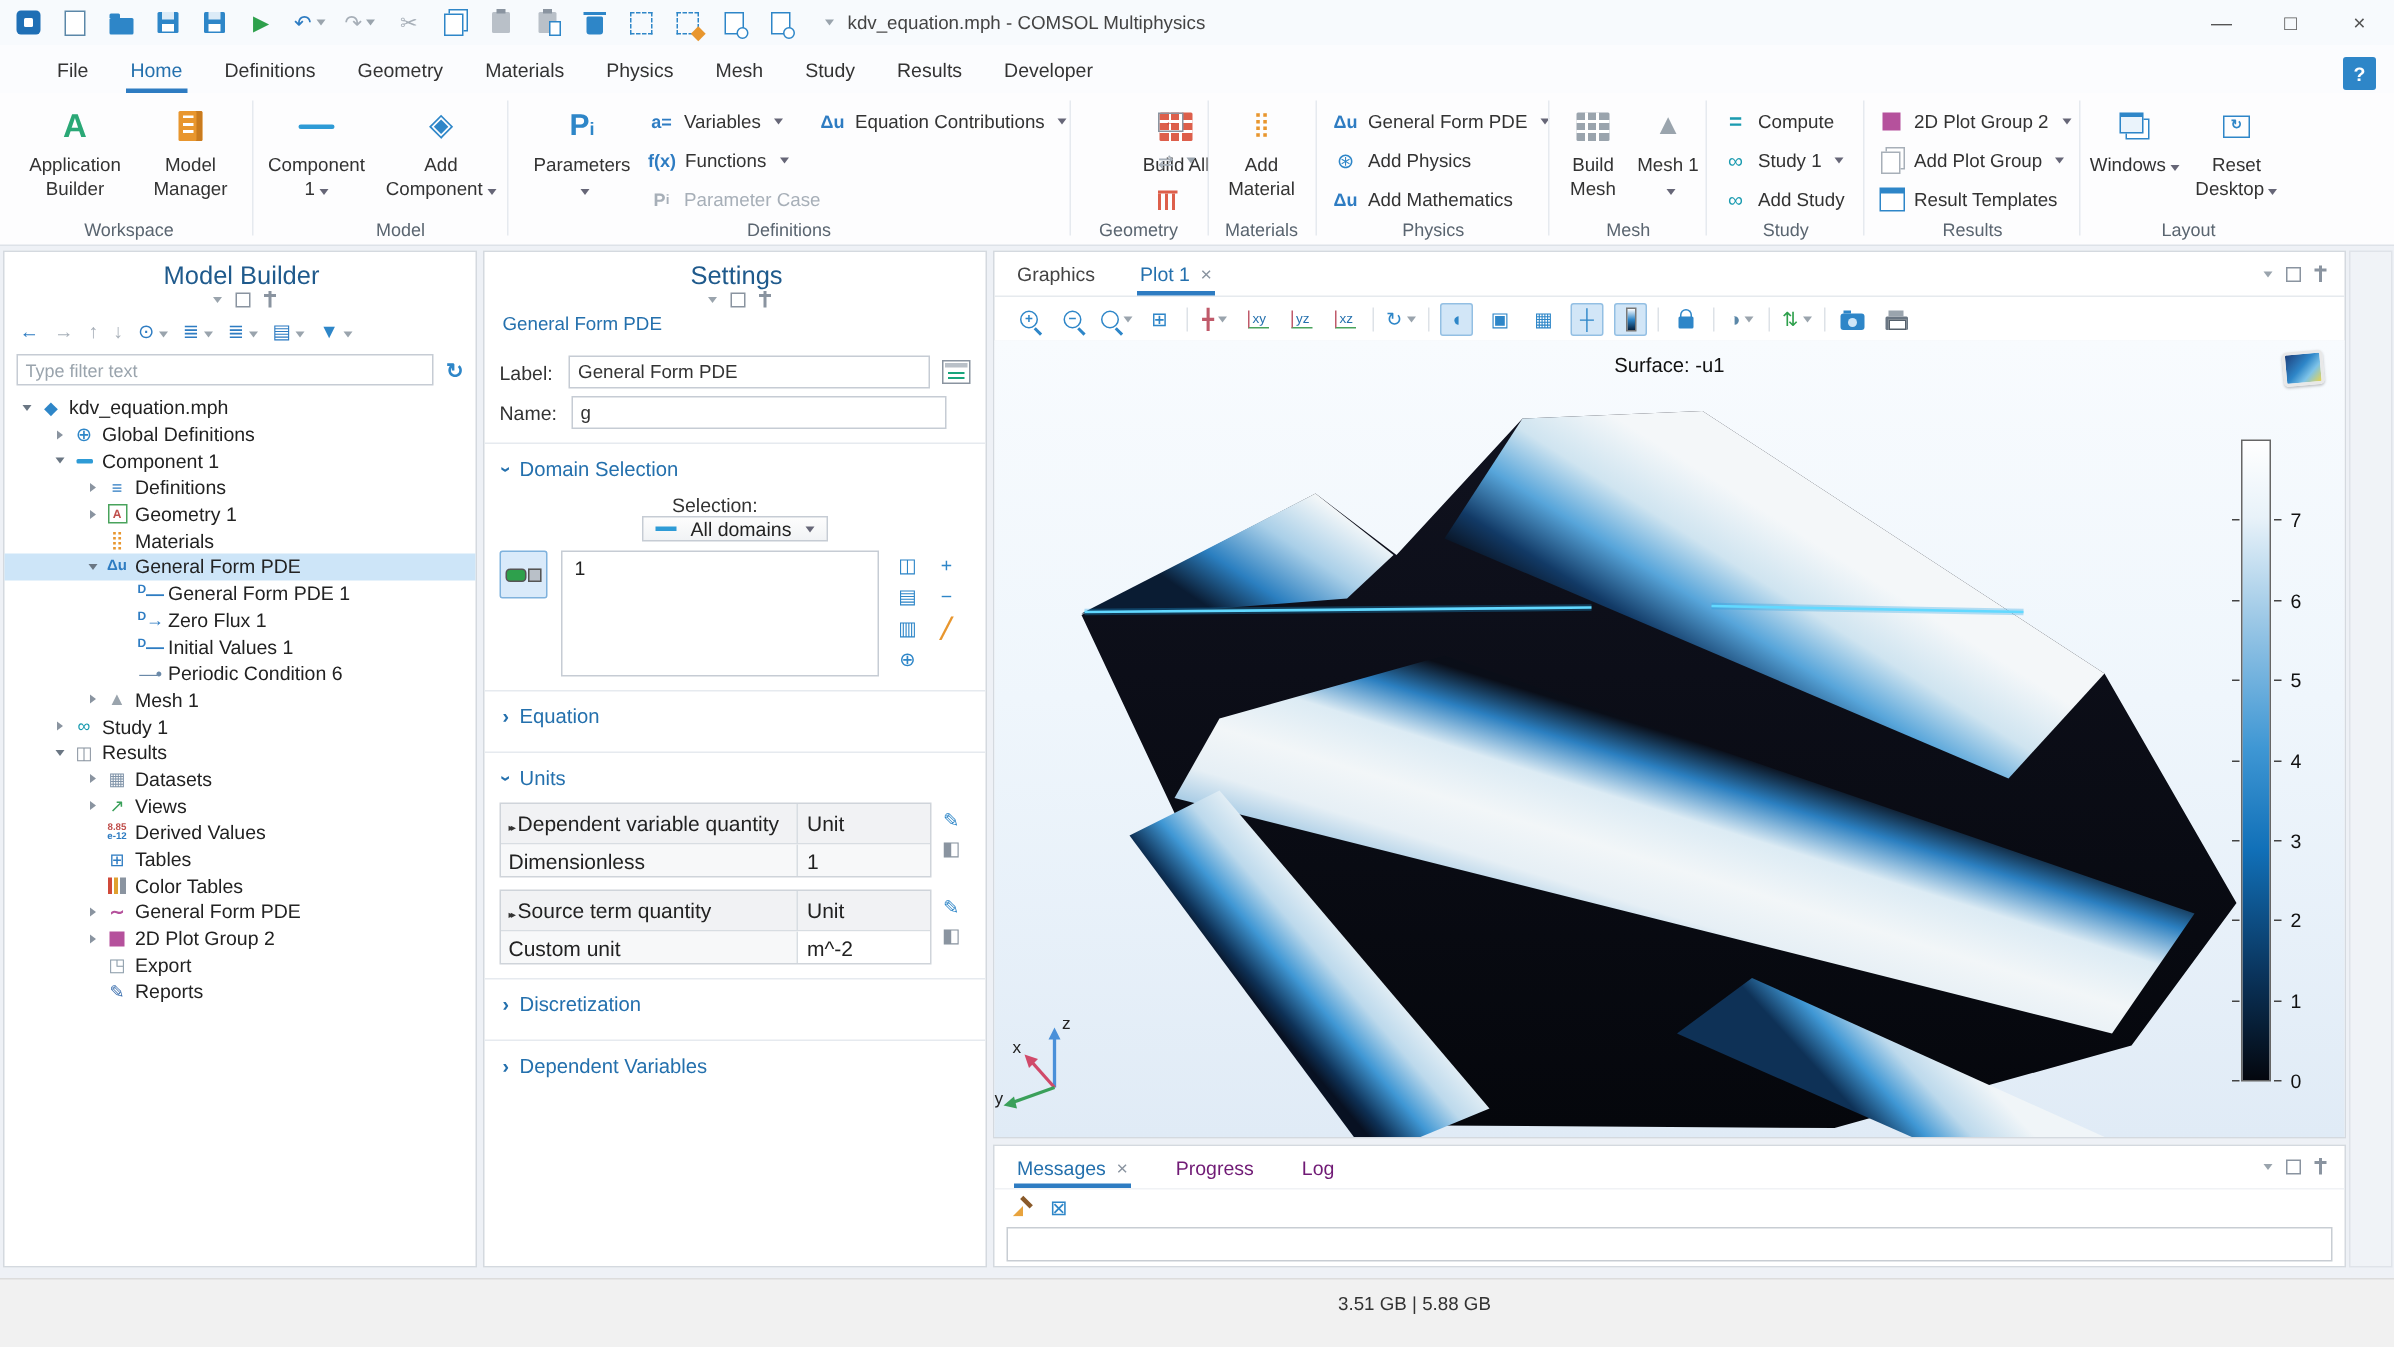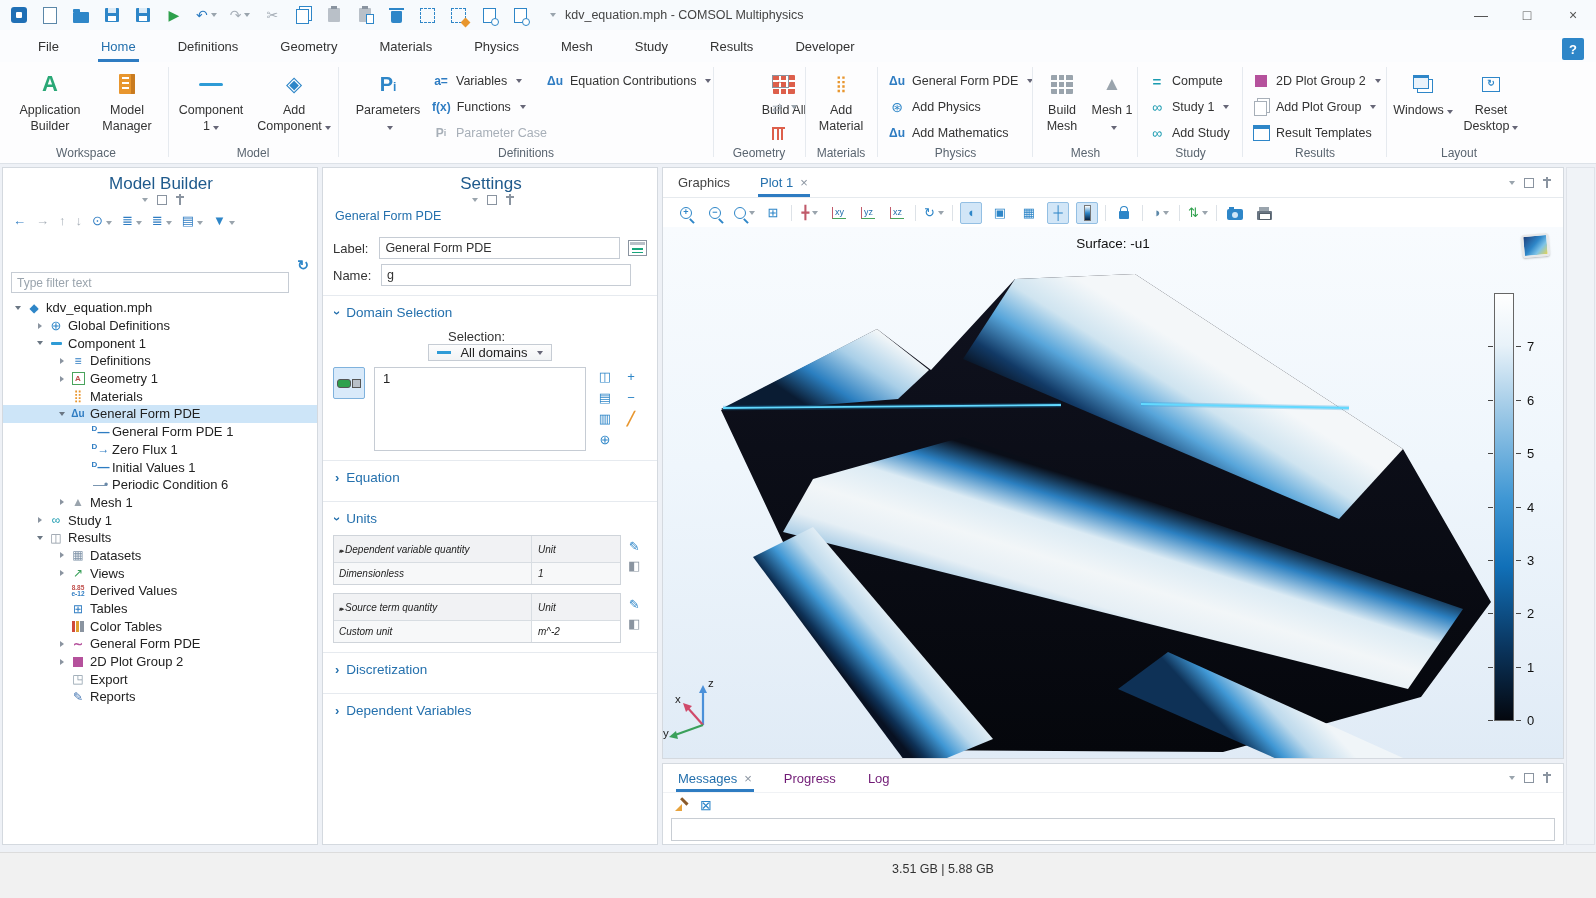--- a/index.html
+++ b/index.html
@@ -9,21 +9,21 @@
   .titlebar{position:absolute;left:0;top:0;right:0;height:30px;background:#f7fafd;display:flex;align-items:center;}
   .qat{display:flex;align-items:center;gap:13px;padding-left:10px;}
   .qi{height:20px;min-width:18px;display:inline-flex;align-items:center;justify-content:center;font-size:14px;color:#2e7cc2;}
   .qi.gray{color:#a7afb8;}
   .title-text{position:absolute;left:565px;top:0;height:30px;display:flex;align-items:center;font-size:12.5px;color:#444;}
   .winctl{position:absolute;right:0;top:0;height:30px;display:flex;}
   .winctl .wbtn{width:46px;height:30px;display:flex;align-items:center;justify-content:center;color:#555;font-size:14px;}
   .cv{width:0;height:0;border-left:3.5px solid transparent;border-right:3.5px solid transparent;border-top:4px solid #667;display:inline-block;margin-left:3px;}
   .cv.lt{border-top-color:#9aa4ad;}
   
-  .menubar{position:absolute;left:0;top:30px;right:0;height:32px;background:#fbfcfe;display:flex;align-items:center;padding-left:24px;gap:14px;}
+  .menubar{position:absolute;left:0;top:30px;right:0;height:32px;background:#fbfcfe;display:flex;align-items:center;padding-left:24px;}
   .menu-item{padding:0 14px;height:32px;display:flex;align-items:center;color:#333;position:relative;}
   .menu-item.active{color:#2470ad;}
   .menu-item.active::after{content:"";position:absolute;left:11px;right:11px;bottom:0;height:3px;background:#2e7cc2;}
   .help-btn{position:absolute;right:12px;top:38px;width:22px;height:22px;background:#2e86c8;color:#fff;display:flex;align-items:center;justify-content:center;border-radius:2px;font-weight:bold;font-size:13px;}
   
   .ribbon{position:absolute;left:0;top:62px;right:0;height:101px;background:#fdfdfe;border-bottom:1px solid #dde2e8;}
   .rsep{position:absolute;top:5px;width:1px;height:90px;background:#e6eaef;}
   .glabel{position:absolute;bottom:3px;text-align:center;font-size:12px;color:#5a6570;}
   .bigbtn{position:absolute;top:7px;text-align:center;font-size:12.5px;color:#333;line-height:1.25;}
   .bigbtn .bicon{height:30px;display:flex;align-items:center;justify-content:center;margin-bottom:4px;}
@@ -96,21 +96,21 @@
   .gfx-panel{left:662px;top:167px;width:902px;height:592px;}
   .msg-panel{left:662px;top:763px;width:902px;height:82px;overflow:hidden;}
   .right-strip{position:absolute;left:1566px;top:167px;width:29px;height:678px;background:#f0f3f7;border:1px solid #dfe3e9;box-sizing:border-box;}
   .phead{display:flex;align-items:center;justify-content:space-between;padding:6px 10px 2px 12px;flex-direction:column;}
   .ptitle{font-size:17px;color:#1f5a8c;}
   .pheadicons{display:flex;gap:9px;align-items:center;}
   
   .mb-tools{display:flex;align-items:center;gap:10px;padding:3px 10px;height:20px;color:#2e7cc2;font-size:13px;}
   .mb-tools .gray{color:#a7afb8;}
   .mb-filter{display:flex;align-items:center;gap:8px;padding:3px 8px;}
-  .mb-filter input{flex:1;height:19px;border:1px solid #c6ccd4;font-size:12px;padding:0 5px;color:#333;font-family:"Liberation Sans",sans-serif;margin-top:36px;}
+  .mb-filter input{flex:1;height:19px;border:1px solid #c6ccd4;font-size:12px;padding:0 5px;color:#333;font-family:"Liberation Sans",sans-serif;}
   .mb-filter input::placeholder{color:#9aa4ad;}
   .refresh{color:#2e86c8;font-size:14px;font-weight:bold;}
   .tree{margin-top:3px;}
   .trow{height:17.7px;display:flex;align-items:center;font-size:13px;}
   .trow.selected{background:#cde5f8;}
   .exp{width:14px;display:inline-flex;justify-content:center;align-items:center;flex:none;}
   .exp.right::before{content:"";border-left:4px solid #8a94a0;border-top:3.5px solid transparent;border-bottom:3.5px solid transparent;}
   .exp.down::before{content:"";border-top:4px solid #6a7683;border-left:3.5px solid transparent;border-right:3.5px solid transparent;}
   .ticon{width:18px;display:inline-flex;justify-content:center;align-items:center;margin-right:3px;flex:none;font-size:12px;}
   .ti-geo{width:11px;height:11px;border:1px solid #49a35c;color:#c0504d;font-size:8px;display:inline-flex;align-items:center;justify-content:center;font-weight:bold;}
@@ -138,21 +138,21 @@
   .dd-dash{width:14px;height:2.5px;background:#2e9bd6;}
   .dd-arrow{margin-left:auto;}
   .sel-area{display:flex;margin:4px 0 8px;}
   .toggle-btn{width:30px;height:30px;border:1px solid #7fb2dd;background:#d9eafa;border-radius:2px;display:flex;align-items:center;justify-content:center;margin-right:9px;gap:1px;}
   .tg-pill{width:12px;height:7px;background:#2ea04c;border-radius:3px;border:1px solid #555;}
   .tg-sq{width:7px;height:7px;background:#b9c0c8;border:1px solid #555;}
   .sel-list{width:212px;height:84px;border:1px solid #c6ccd4;background:#fff;padding:3px 8px;box-sizing:border-box;}
   .sel-icons{display:grid;grid-template-columns:20px 20px;gap:3px 6px;margin-left:9px;color:#2e86c8;font-size:13px;align-content:start;}
   .sel-icons span{display:inline-flex;justify-content:center;align-items:center;height:18px;}
   .units-wrap{display:flex;margin:2px 0 8px;}
-  .utable{width:288px;border:1px solid #cfd4da;font-size:10px;box-sizing:border-box;font-style:italic;}
+  .utable{width:288px;border:1px solid #cfd4da;font-size:14px;box-sizing:border-box;}
   .uhead{display:flex;background:#f1f2f4;border-bottom:1px solid #d8dde2;height:26px;align-items:center;}
   .uc1{width:192px;padding-left:5px;display:flex;align-items:flex-end;gap:3px;}
   .uc2{flex:1;padding-left:6px;border-left:1px solid #d8dde2;align-self:stretch;display:flex;align-items:center;}
   .urow{display:flex;height:21px;align-items:center;background:#f7f8f9;}
   .urow .uc2.white{background:#fff;}
   .uicons{display:flex;flex-direction:column;gap:4px;margin-left:7px;color:#2e86c8;align-items:center;justify-content:flex-start;padding-top:4px;}
   
   .gtabs{height:29px;border-bottom:1px solid #e6eaee;display:flex;align-items:center;padding-left:15px;gap:30px;position:relative;}
   .gtab{color:#444;display:flex;align-items:center;gap:7px;height:29px;position:relative;}
   .gtab.active{color:#2470ad;justify-content:center;}
@@ -282,21 +282,21 @@
           <span class="ic-compbar"></span>
         </div>
       <span>Component 1</span><span class="cv"></span>
     </div>
     <div class="bigbtn" style="left:254px;width:80px;">
       <div class="bicon">
           <span style="color:#2e86c8;font-size:21px;">◈</span>
         </div>
       <span>Add Component</span><span class="cv"></span>
     </div>
-    <div class="glabel" style="left:170px;width:166px;">Model</div>
+    <div class="glabel" style="left:184px;width:166px;">Model</div>
     <div class="rsep" style="left:338px;"></div>
 
     <div class="bigbtn" style="left:352px;width:72px;">
       <div class="bicon">
           <span style="color:#2e86c8;font-size:20px;font-weight:bold;">P<span style="font-size:12px;">i</span></span>
         </div>
       <span>Parameters</span><span class="cv"></span>
     </div>
     <div class="smallbtn r1" style="left:432px;">
       <span class="sicon tglyph">a=</span>

